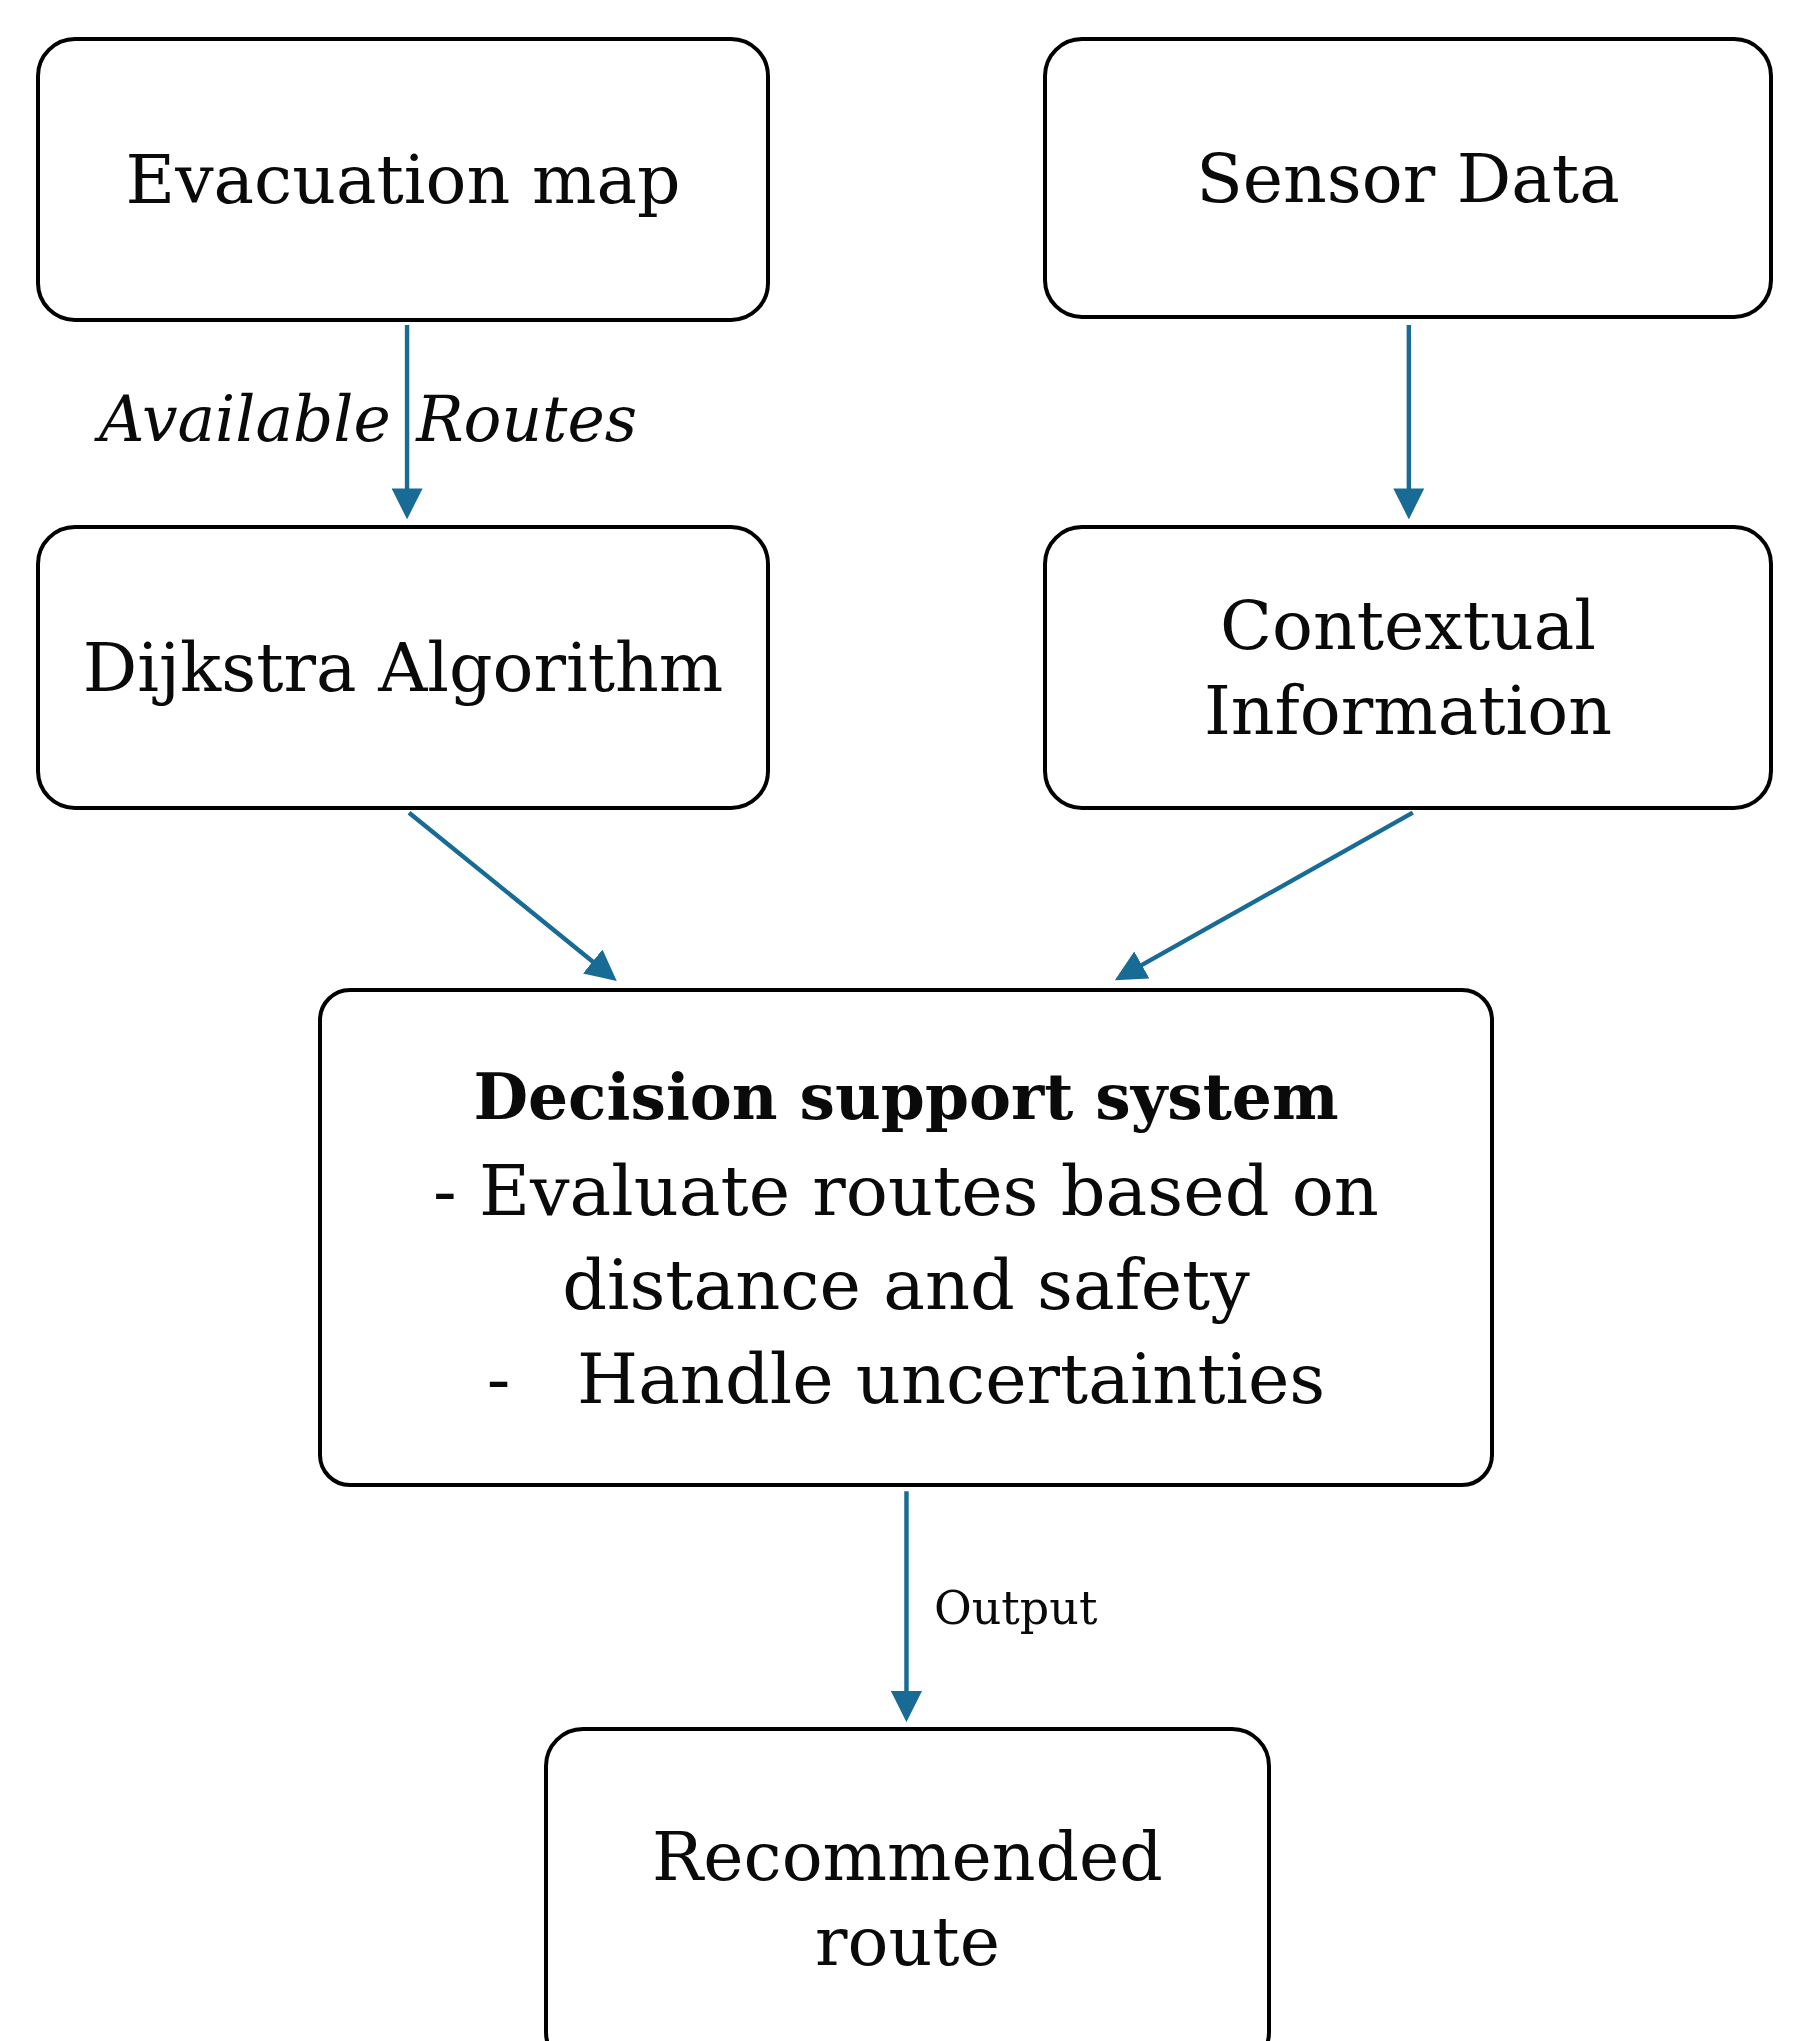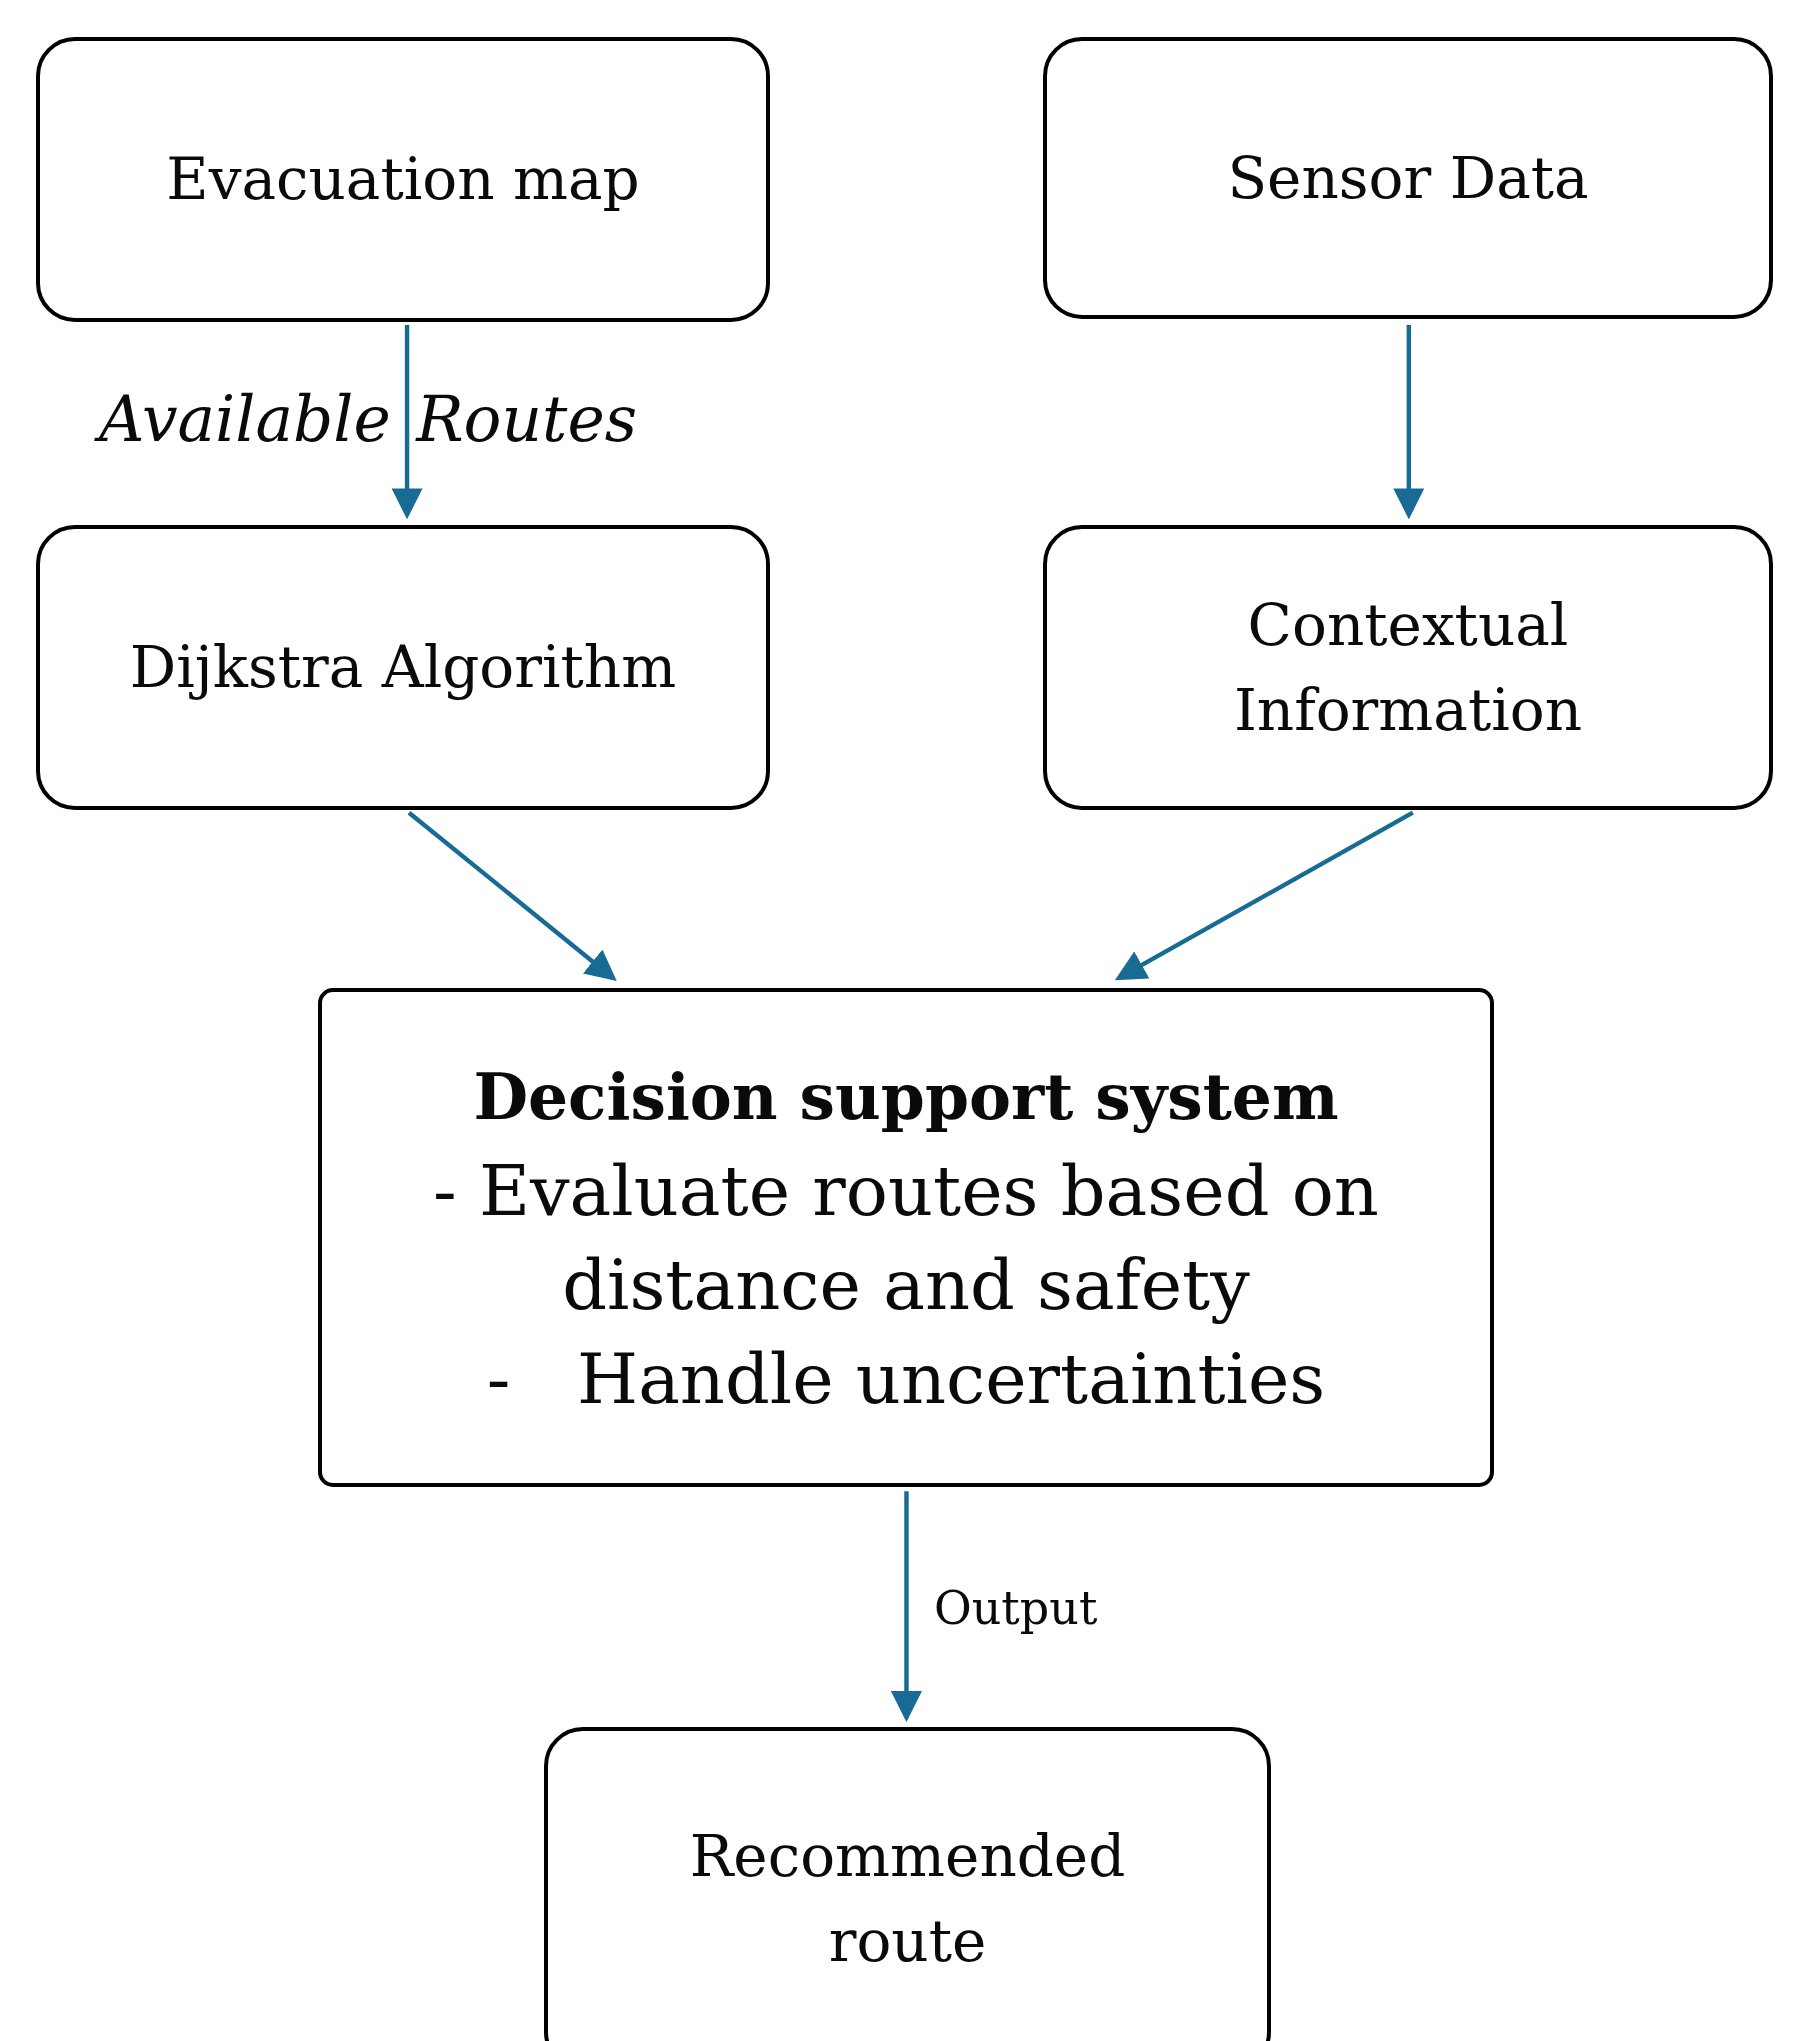--- a/index.html
+++ b/index.html
@@ -29,21 +29,21 @@
     background: #ffffff;
     border: 4.9px solid #000000;
     border-radius: 39px;
     display: flex;
     flex-direction: column;
     align-items: center;
     justify-content: center;
     text-align: center;
   }
   .node-label {
-    font-size: 58px;
+    font-size: 68px;
     line-height: 85px;
     white-space: nowrap;
   }
   .dss-title {
     font-size: 63px;
     line-height: 94px;
     font-weight: bold;
     white-space: nowrap;
   }
   .dss-line {
@@ -93,21 +93,21 @@
 
 <div class="node" style="left:36px; top:525px; width:734px; height:285px;">
   <span class="node-label">Dijkstra Algorithm</span>
 </div>
 
 <div class="node" style="left:1043px; top:525px; width:730px; height:285px;">
   <span class="node-label">Contextual</span>
   <span class="node-label">Information</span>
 </div>
 
-<div class="node" style="left:318px; top:988px; width:1176px; height:499px; border-radius:15px;">
+<div class="node" style="left:318px; top:988px; width:1176px; height:499px; border-radius:32px;">
   <div class="dss-title">Decision support system</div>
   <div class="dss-line">- Evaluate routes based on</div>
   <div class="dss-line">distance and safety</div>
   <div class="dss-line">-   Handle uncertainties</div>
 </div>
 
 <div class="node" style="left:544px; top:1727px; width:727px; height:344px;">
   <span class="node-label">Recommended</span>
   <span class="node-label">route</span>
 </div>

